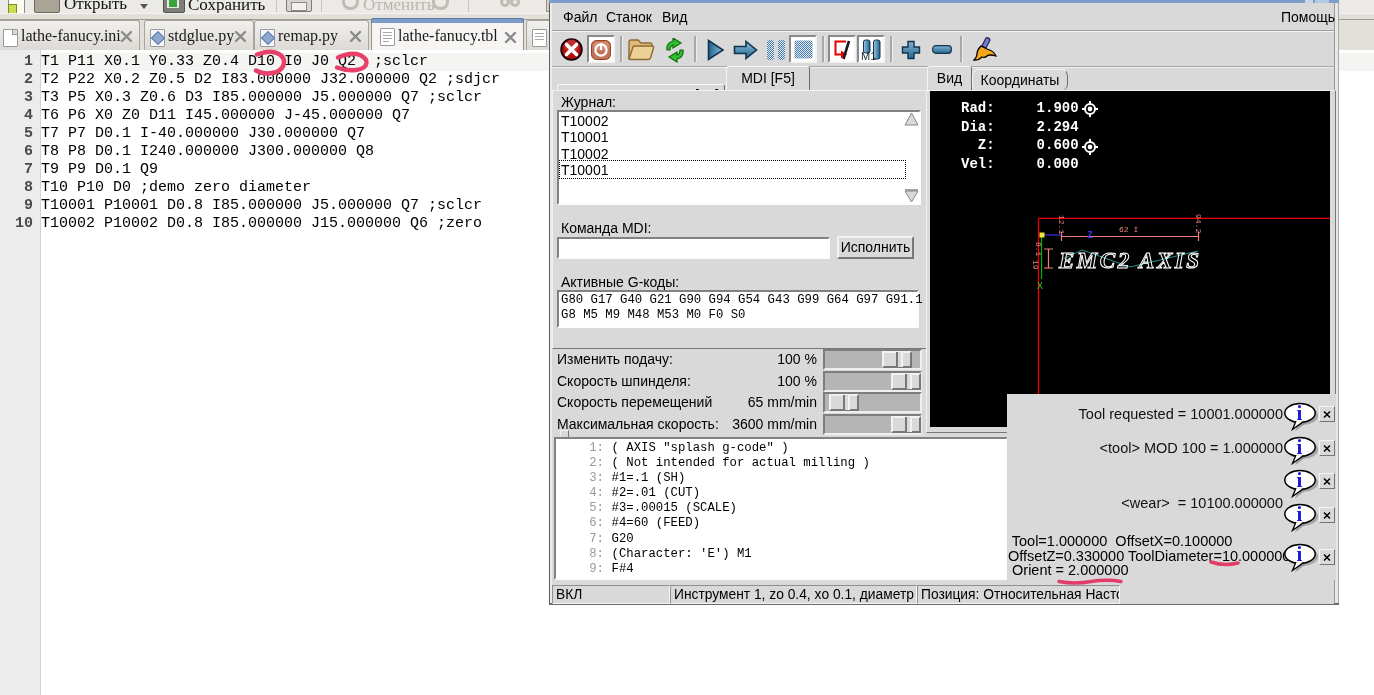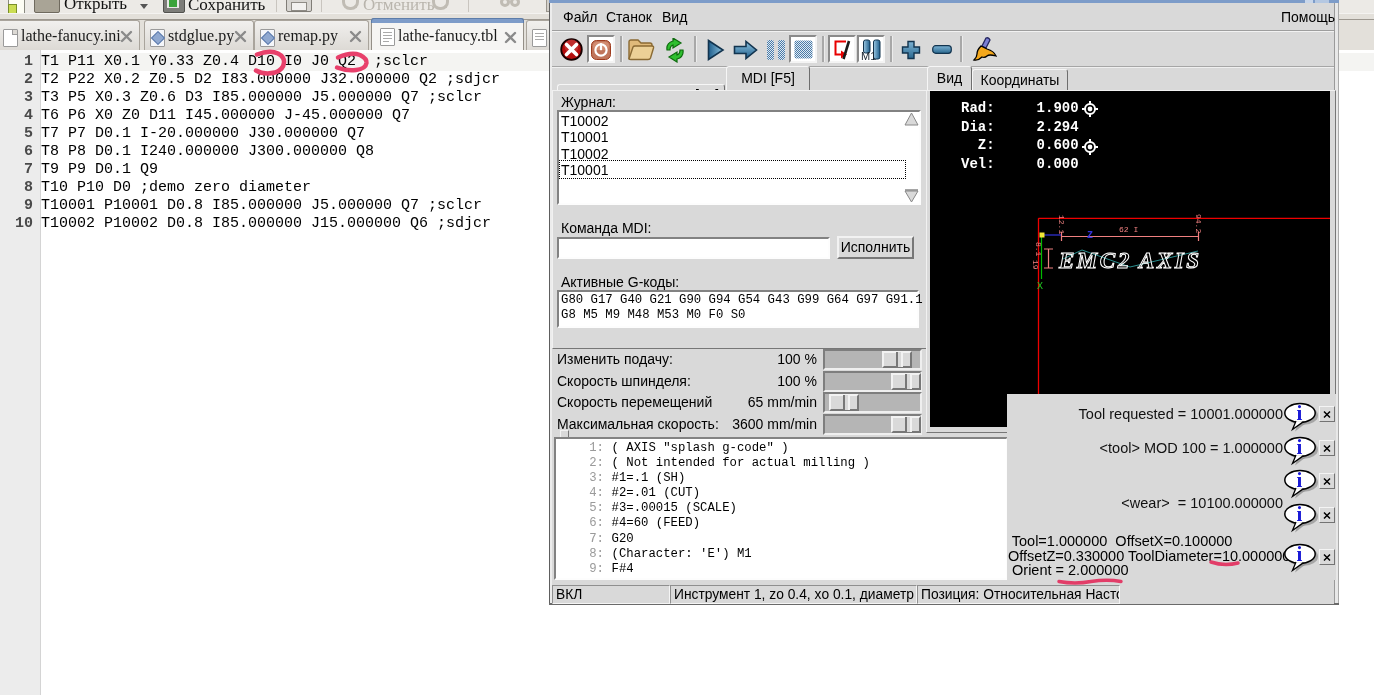--- a/index.html
+++ b/index.html
@@ -130,26 +130,26 @@
 <div class="gnum" style="top:125px;">5</div>
 <div class="gnum" style="top:143px;">6</div>
 <div class="gnum" style="top:161px;">7</div>
 <div class="gnum" style="top:179px;">8</div>
 <div class="gnum" style="top:197px;">9</div>
 <div class="gnum" style="top:215px;">10</div>
 <div class="eline" style="top:53px;">T1 P11 X0.1 Y0.33 Z0.4 D10 I0 J0 Q2  ;sclcr</div>
 <div class="eline" style="top:71px;">T2 P22 X0.2 Z0.5 D2 I83.000000 J32.000000 Q2 ;sdjcr</div>
 <div class="eline" style="top:89px;">T3 P5 X0.3 Z0.6 D3 I85.000000 J5.000000 Q7 ;sclcr</div>
 <div class="eline" style="top:107px;">T6 P6 X0 Z0 D11 I45.000000 J-45.000000 Q7</div>
-<div class="eline" style="top:125px;">T7 P7 D0.1 I-20.000000 J30.000000 Q7</div>
+<div class="eline" style="top:125px;">T7 P7 D0.1 I-40.000000 J30.000000 Q7</div>
 <div class="eline" style="top:143px;">T8 P8 D0.1 I240.000000 J300.000000 Q8</div>
 <div class="eline" style="top:161px;">T9 P9 D0.1 Q9</div>
 <div class="eline" style="top:179px;">T10 P10 D0 ;demo zero diameter</div>
 <div class="eline" style="top:197px;">T10001 P10001 D0.8 I85.000000 J5.000000 Q7 ;sclcr</div>
-<div class="eline" style="top:215px;">T10002 P10002 D0.8 I85.000000 J15.000000 Q6 ;sdjcr</div>
+<div class="eline" style="top:215px;">T10002 P10002 D0.8 I85.000000 J15.000000 Q6 ;zero</div>
 <svg class="abs" style="left:244px;top:45px;" width="130" height="34" viewBox="0 0 130 34">
  <path d="M 13,9.5 Q 26,4.5 34,8.5 Q 40.5,12 40,17.5 Q 39.5,24.5 31,27.5 Q 20,30 12,25.5" fill="none" stroke="#e8406b" stroke-width="4.5" stroke-linecap="round"></path>
  <path d="M 94,12.5 Q 107,6.5 116,10 Q 123,13.5 122.5,18 Q 121.5,24 112,25 Q 102,26 93,22.5" fill="none" stroke="#e8406b" stroke-width="4.5" stroke-linecap="round"></path>
 </svg>
 
 <div class="abs" style="left:549px;top:0;width:1px;height:605px;background:#5e5e5e;"></div>
 <div class="abs" style="left:550px;top:3px;width:2px;height:602px;background:#ececec;"></div>
 <div class="abs" style="left:1334px;top:3px;width:1px;height:602px;background:#9a9a9a;"></div>
 <div class="abs" style="left:1335px;top:3px;width:4px;height:602px;background:#e8e8e8;"></div>
 <div class="abs" style="left:1338px;top:3px;width:1px;height:602px;background:#aaa;"></div>
@@ -299,21 +299,21 @@
       <div class="shandle" style="left:66px;"></div>
     </div>
 <div class="trough" style="left:271px;top:392px;">
       <div class="shandle" style="left:4px;"></div>
     </div>
 <div class="trough" style="left:271px;top:413.5px;">
       <div class="shandle" style="left:66px;"></div>
     </div>
 
 <div class="nbtab" style="left:375px;top:66px;width:43px;height:24px;line-height:22px;">Вид</div>
-<div class="nbtab" style="left:420px;top:68.5px;width:94px;height:21.5px;line-height:21px;">Координаты</div>
+<div class="nbtab" style="left:420px;top:68.5px;width:94px;height:21.5px;line-height:21px;border-radius:7px;">Координаты</div>
 <div class="nbframe" style="left:374px;top:90px;width:408px;height:341px;"></div>
 <div class="abs" style="left:378px;top:91px;width:400px;height:336px;background:#000;overflow:hidden;">
  <pre class="mono" style="position:absolute;left:31px;top:8px;margin:0;font-weight:bold;font-size:14px;line-height:18.5px;color:#fff;">Rad:     1.900
 Dia:     2.294
   Z:     0.600
 Vel:     0.000</pre>
  <svg style="position:absolute;left:0;top:0;" width="400" height="336" viewBox="0 0 400 336">
   <g stroke="#ee0000" stroke-width="1.3" fill="none">
    <path d="M108.5 127.3 L400 127.3 M108.5 127.3 L108.5 336"></path>
   </g>

